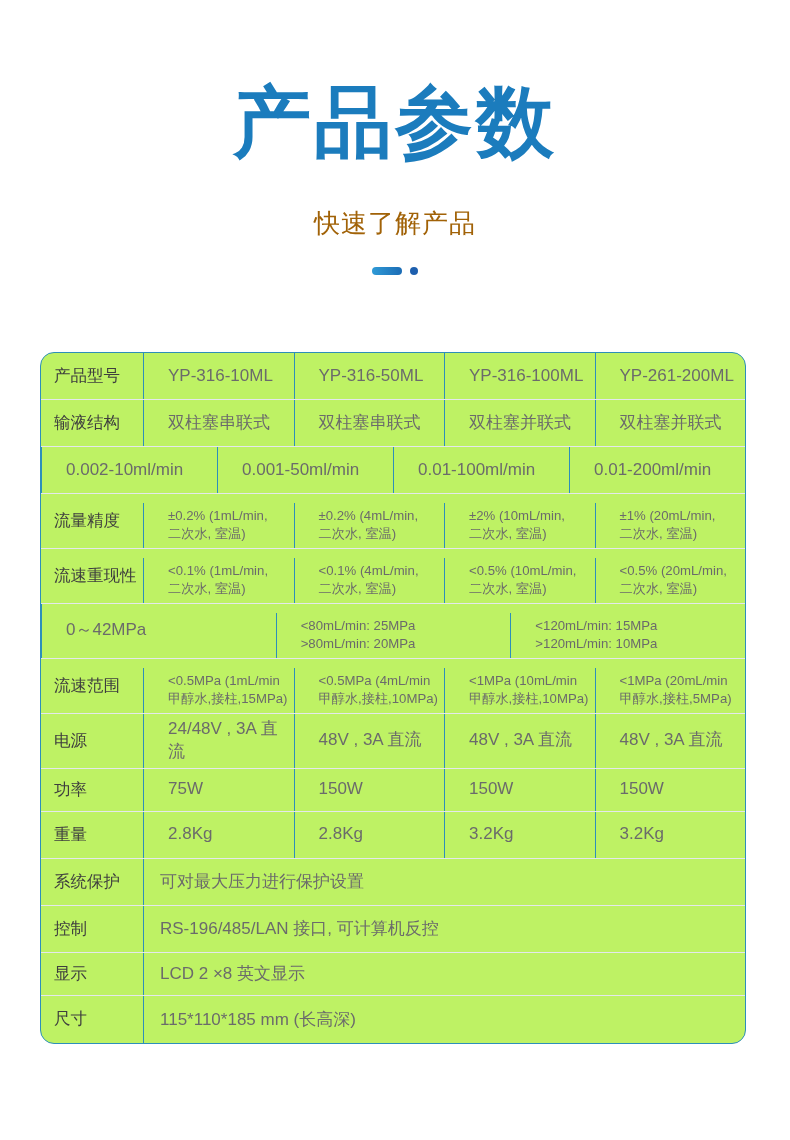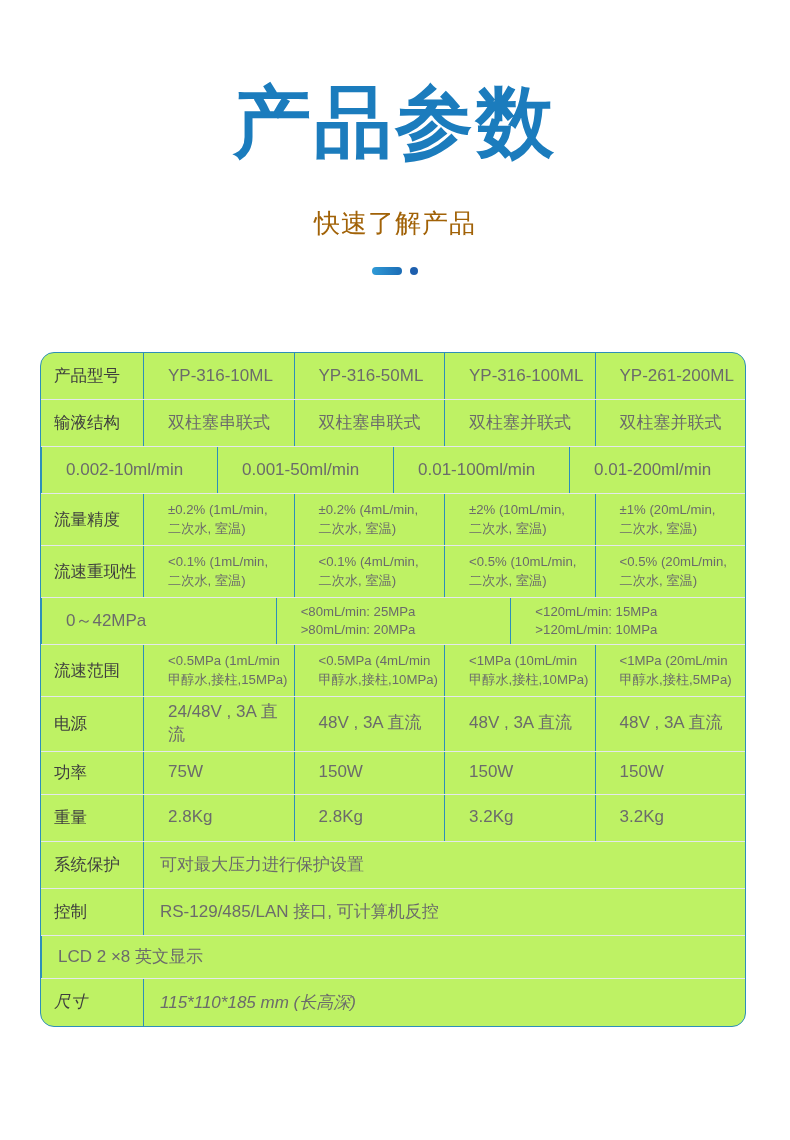--- a/index.html
+++ b/index.html
@@ -56,41 +56,41 @@
     border-radius:14px;
     overflow:hidden;
     background:#bef264;
   }
   .t-row{
     display:flex;
     align-items:stretch;
     border-bottom:1px solid var(--hline);
     min-height:47px;
   }
-  .t-row:last-child{border-bottom:none;font-style:italic;}
+  .t-row:last-child{border-bottom:none;}
   .t-row.tall{min-height:52px;}
   .t-row.short{min-height:43px;}
   .t-label{
     flex:0 0 102px;
     display:flex;align-items:center;
     padding-left:13px;
     font-size:16.5px;
     color:var(--label);
   }
   .t-cell{
     flex:1 1 0;
     display:flex;align-items:center;
     padding:4px 6px 4px 24px;
     border-left:1px solid var(--blue);
     font-size:17px;
     color:var(--value);
     white-space:pre-line;
     line-height:1.35;
   }
-  .t-cell.sm{font-size:13.2px;line-height:1.4;}
+  .t-cell.sm{font-size:13.2px;line-height:1.4;margin-top:9px;}
   .t-span{
     flex:1 1 0;
     display:flex;align-items:center;
     padding:4px 10px 4px 16px;
     border-left:1px solid var(--blue);
     font-size:17px;
     color:var(--value);
     white-space:pre-line;
   }
 </style>
@@ -201,24 +201,25 @@
       <div class="t-cell">3.2Kg</div>
     </div>
 
     <div class="t-row">
       <div class="t-label">系统保护</div>
       <div class="t-span">可对最大压力进行保护设置</div>
     </div>
 
     <div class="t-row">
       <div class="t-label">控制</div>
-      <div class="t-span">RS-129/485/LAN 接口, 可计算机反控</div>
+      <div class="t-span">RS-196/485/LAN 接口, 可计算机反控</div>
     </div>
 
     <div class="t-row short">
+      <div class="t-label">显示</div>
       <div class="t-span">LCD 2 ×8 英文显示</div>
     </div>
 
     <div class="t-row">
       <div class="t-label">尺寸</div>
       <div class="t-span">115*110*185 mm (长高深)</div>
     </div>
 
   </div>
 </div>

